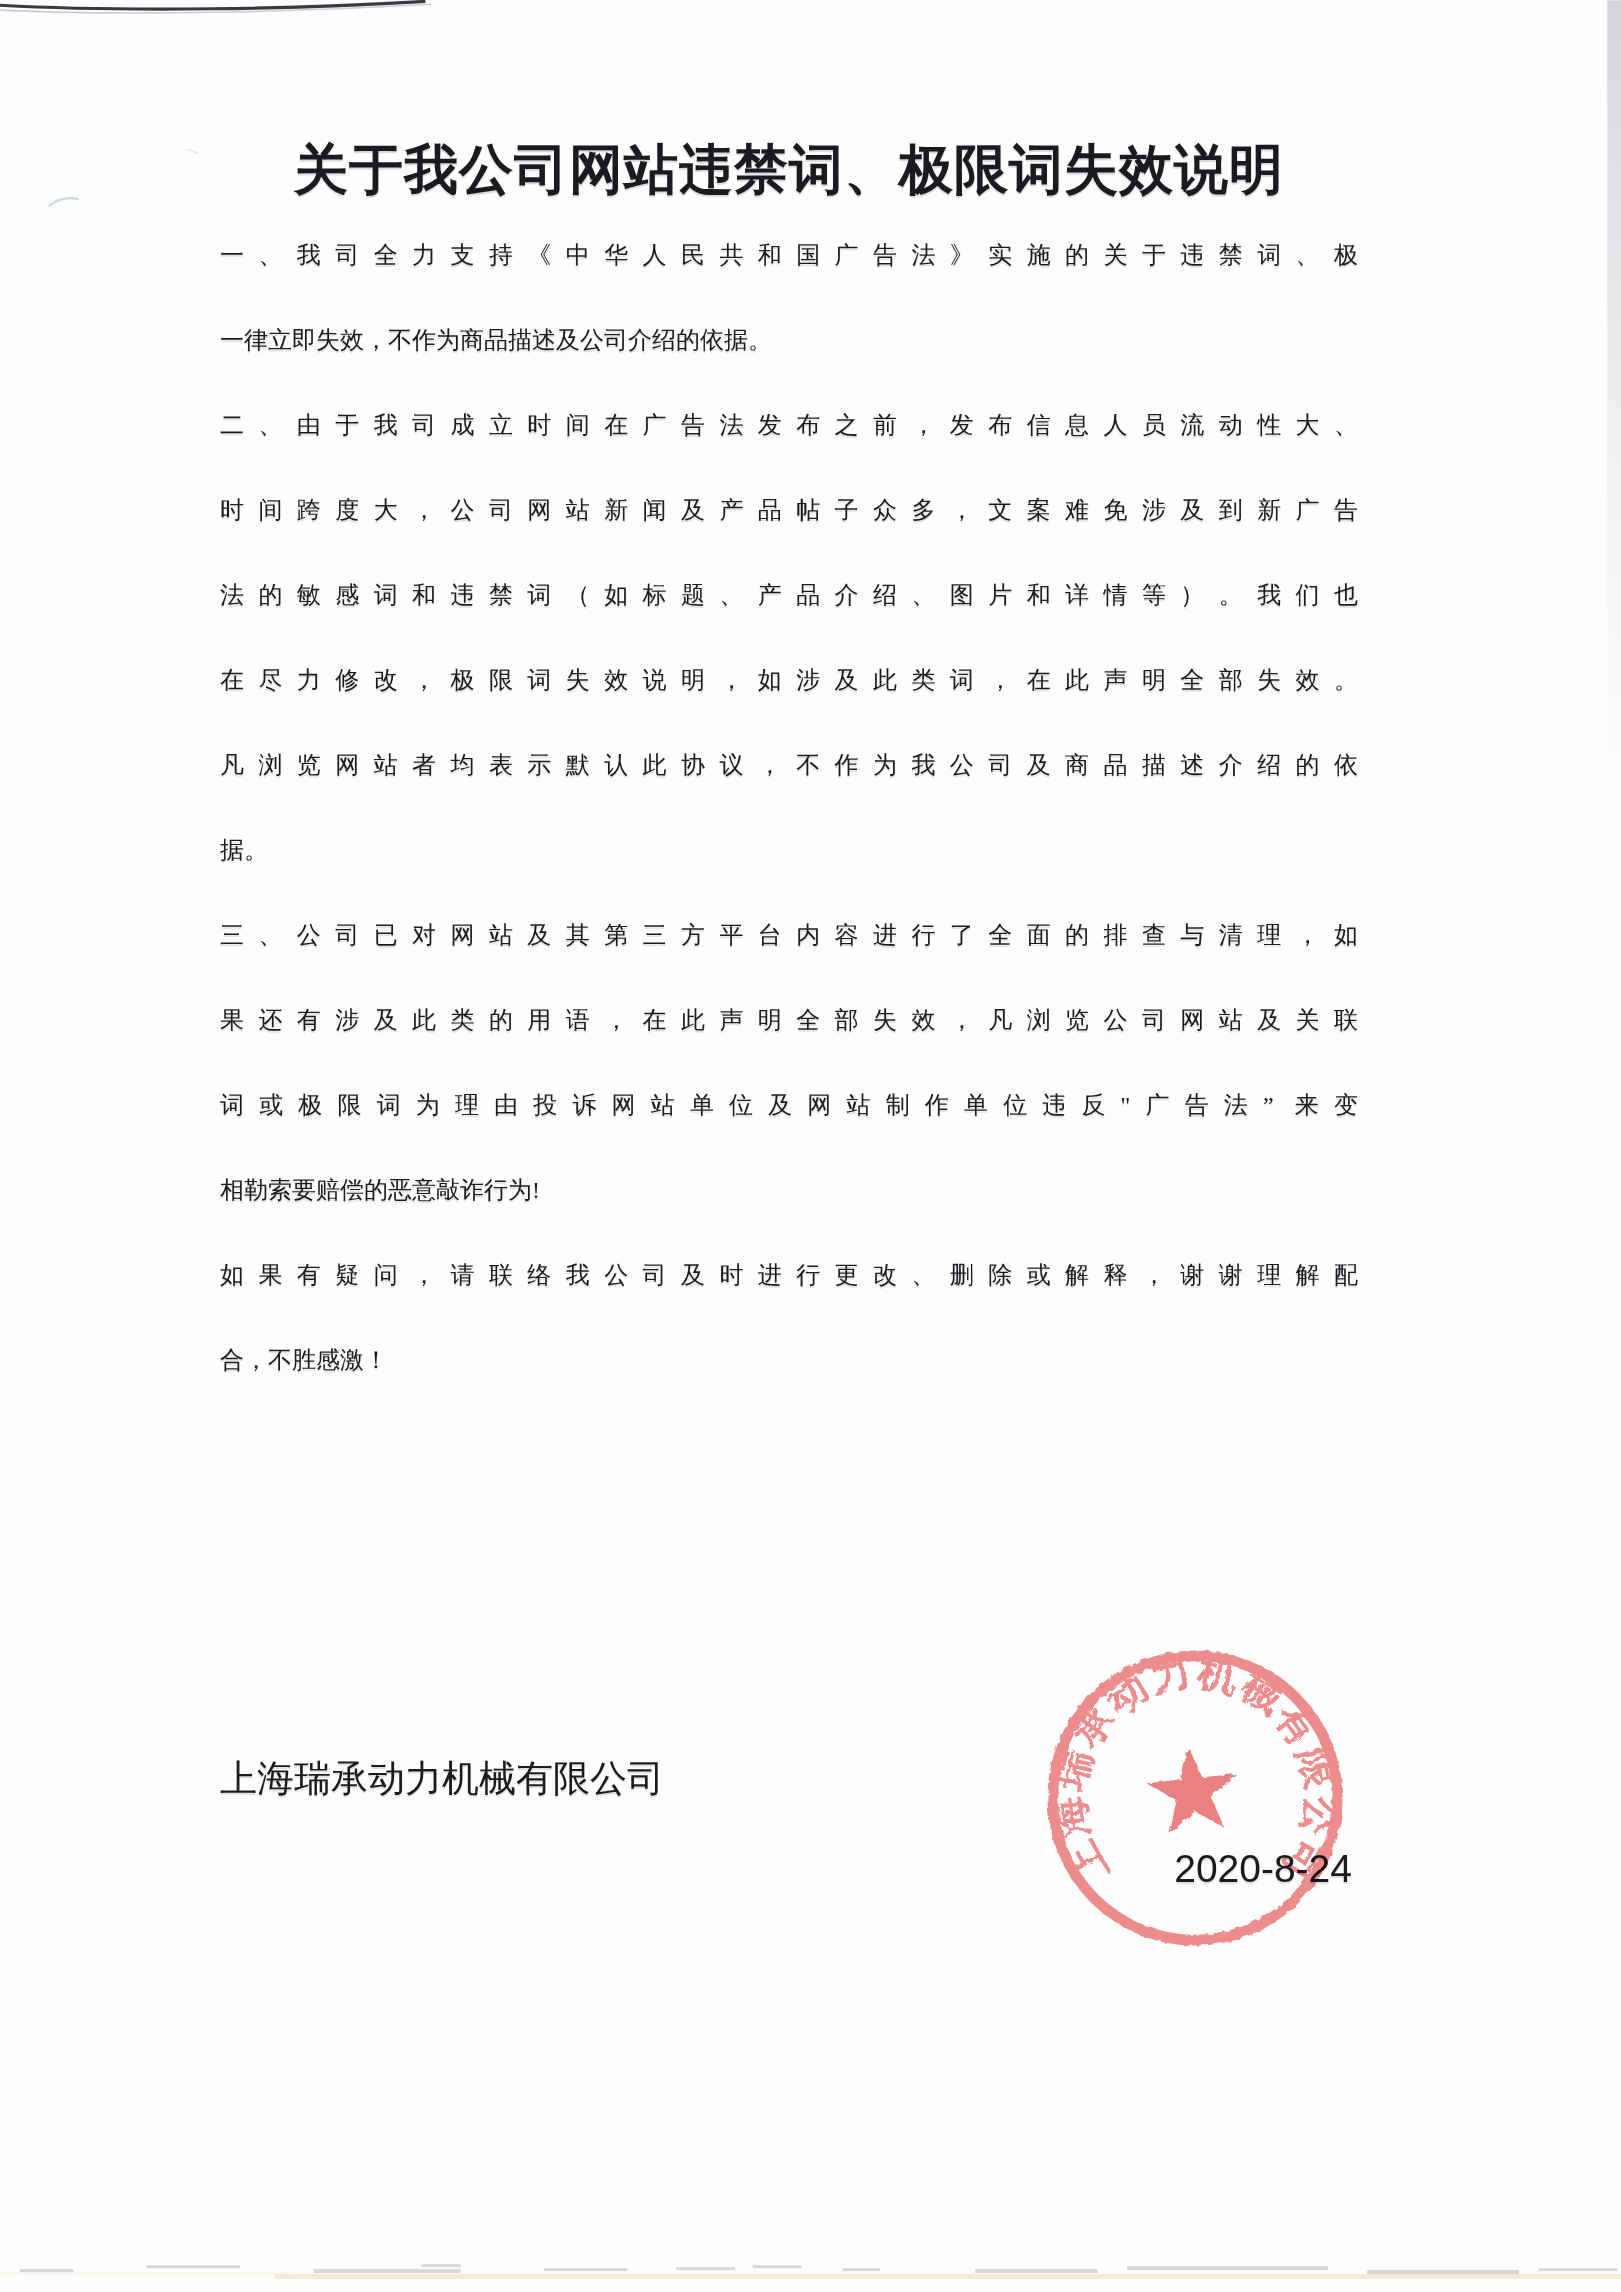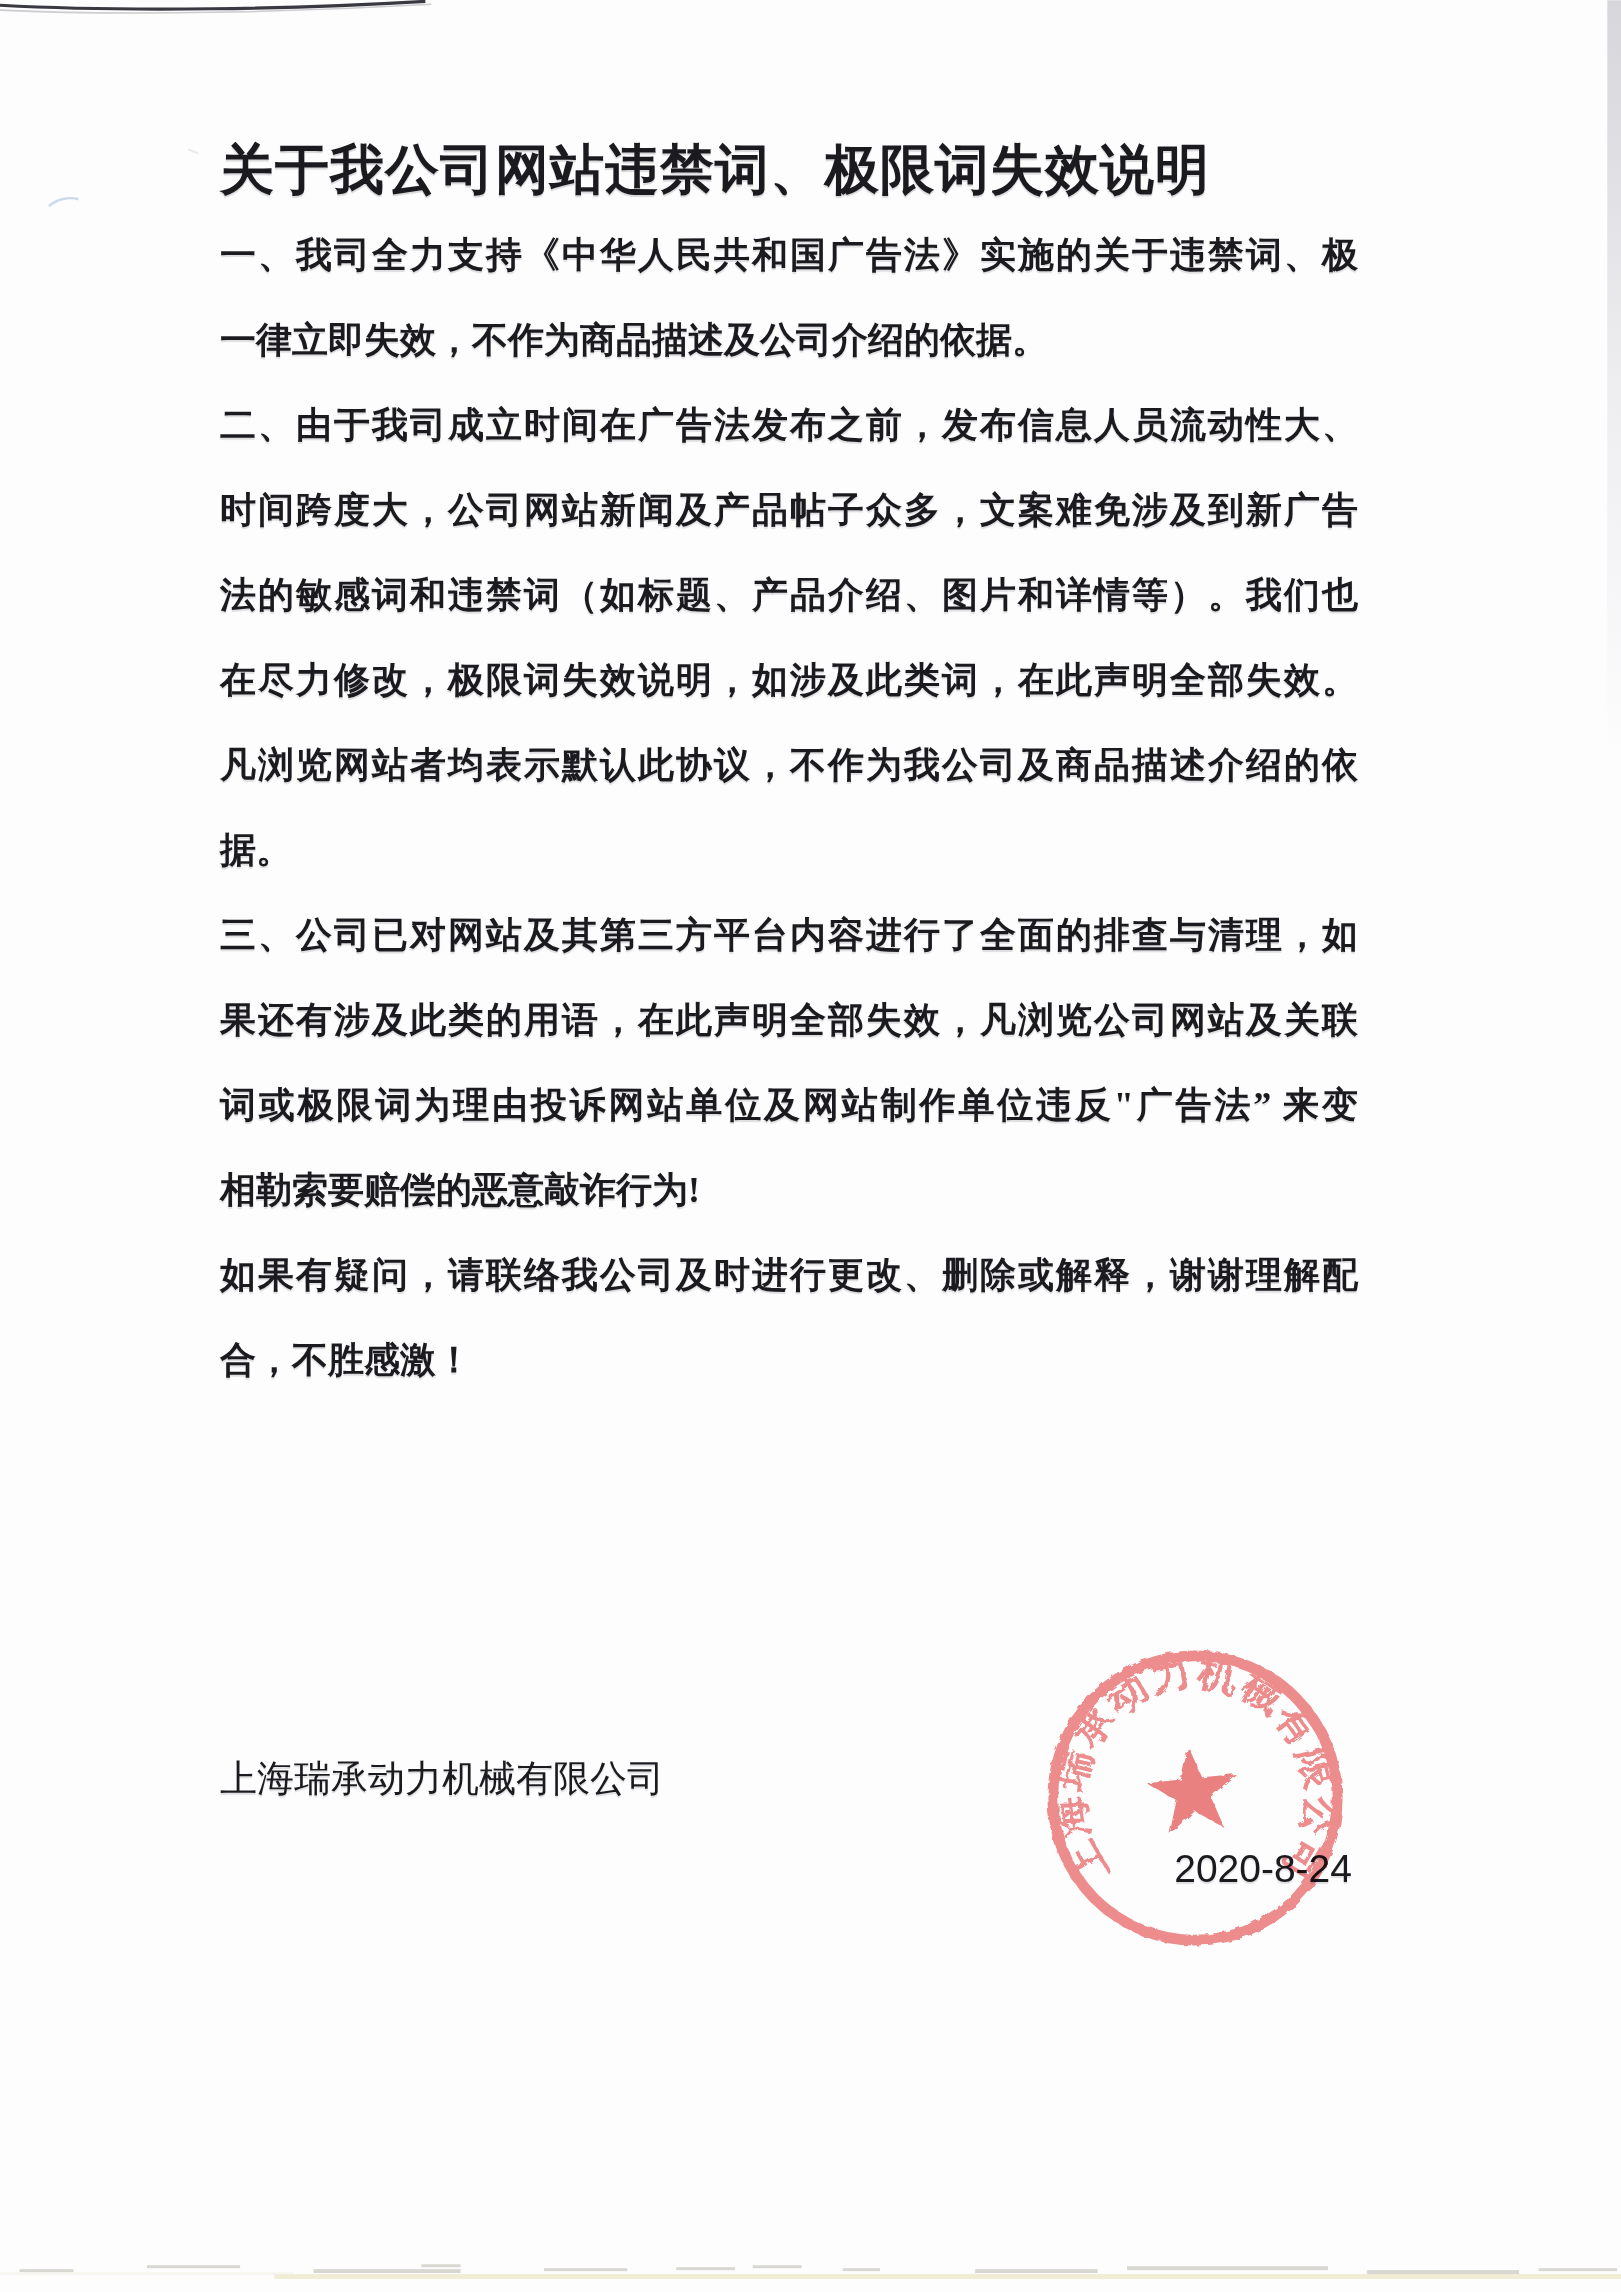--- a/index.html
+++ b/index.html
@@ -3,28 +3,27 @@
 <meta charset="utf-8">
 <style>
   html,body{margin:0;padding:0;background:#e9e9e9;}
   .page{
     position:relative;width:1621px;height:2293px;overflow:hidden;
     background:#fdfdfe;color:#1b1b1f;
     font-family:"Liberation Serif","DejaVu Serif",serif;
   }
   .title{
     position:absolute;left:220px;top:131px;width:1138px;
-    font-size:54px;font-weight:bold;line-height:78px;
+    text-align:center;font-size:54px;font-weight:bold;line-height:78px;
     letter-spacing:1px;
     text-shadow:0 2px 1px rgba(50,50,55,.18);
   }
   .lines{
     position:absolute;left:220px;top:213px;width:1138px;
-    font-size:36px;
-    font-weight:bold;
+    font-size:24px;
   }
   .line{
     height:85px;line-height:85px;
     text-shadow:0 2px 1px rgba(50,50,55,.15);
   }
   .line.j{text-align:justify;text-align-last:justify;}
   .company{
     position:absolute;left:220px;top:1736px;width:1135px;
     font-size:37px;line-height:86px;
     text-shadow:0 2px 1px rgba(50,50,55,.15);

